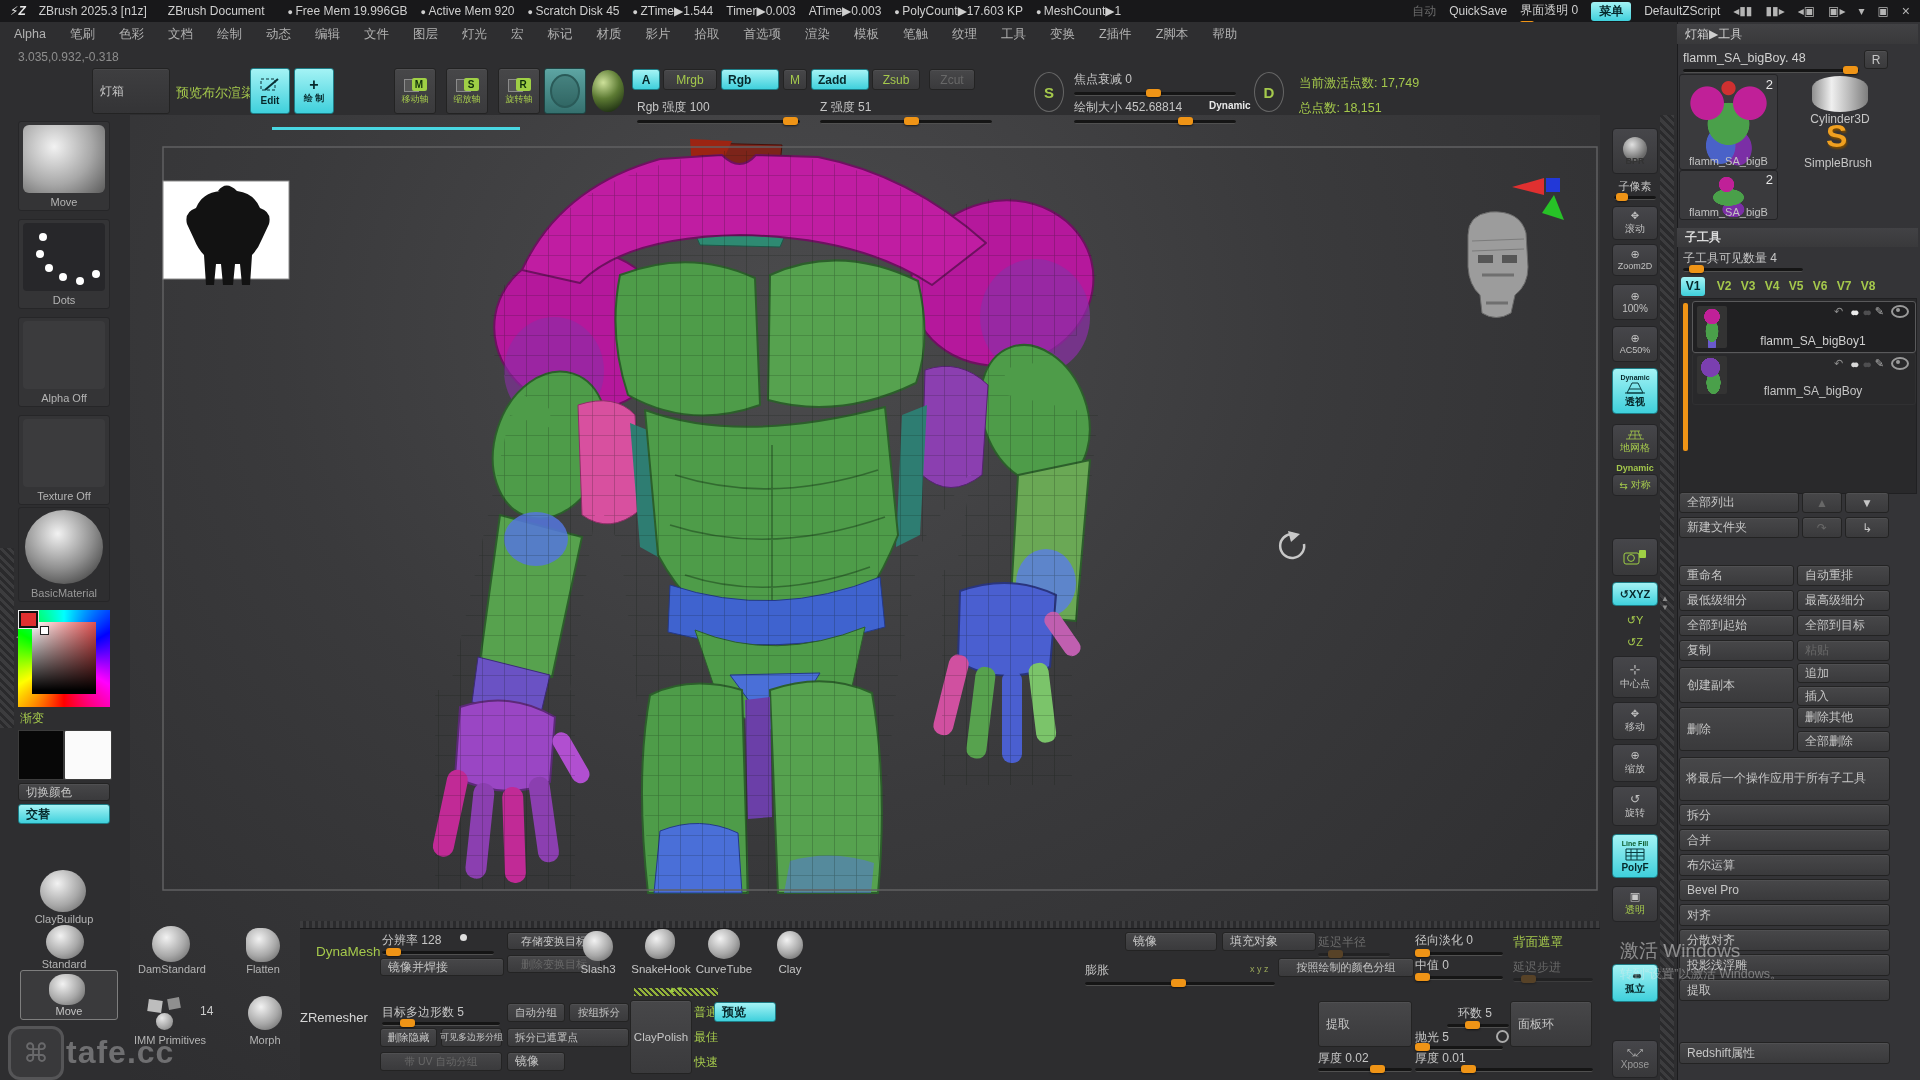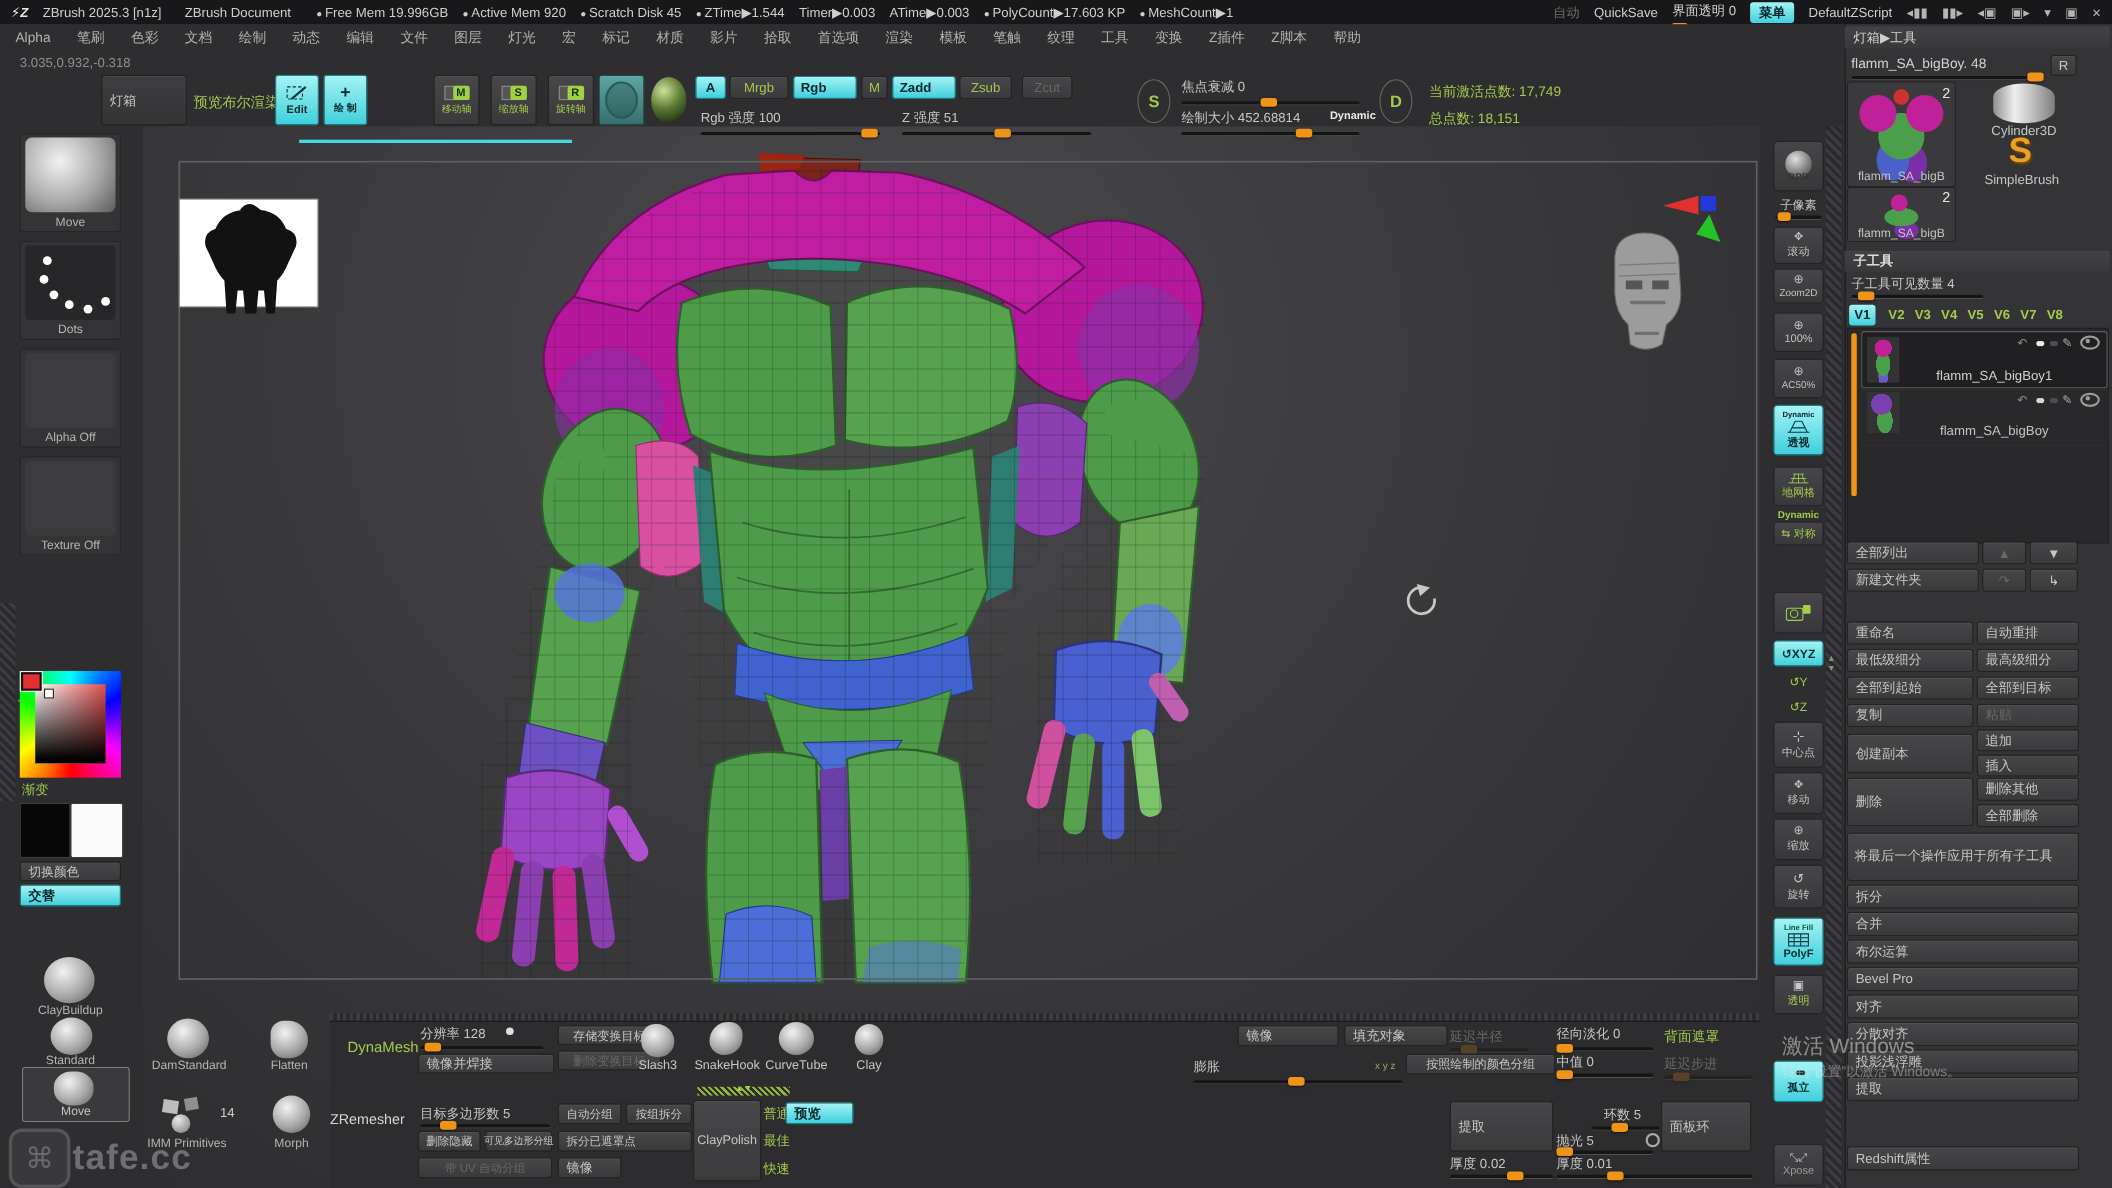--- a/index.html
+++ b/index.html
@@ -300,20 +300,24 @@
     <div class="tlabel">Dots</div>
   </div>
   <div class="tray" style="left:18px;top:317px;height:90px;text-decoration:underline;">
     <div class="ab" style="left:4px;top:3px;width:82px;height:68px;background:#3b3b3d;border-radius:4px;"></div>
     <div class="tlabel">Alpha Off</div>
   </div>
   <div class="tray" style="left:18px;top:415px;height:90px;">
     <div class="ab" style="left:4px;top:3px;width:82px;height:68px;background:#3b3b3d;border-radius:4px;"></div>
     <div class="tlabel">Texture Off</div>
   </div>
+  <div class="tray" style="left:18px;top:507px;height:95px;background:#2e2e30;">
+    <div class="ab" style="left:6px;top:2px;width:78px;height:74px;border-radius:50%;background:radial-gradient(circle at 42% 32%,#f2f2f2,#8f8f8f 52%,#2f2f2f 96%);"></div>
+    <div class="tlabel" style="color:#9a9a9a;">BasicMaterial</div>
+  </div>
 
   <div class="ab" style="left:18px;top:610px;width:92px;height:97px;background:conic-gradient(from 180deg at 50% 50%,#ff0000,#ffff00,#00ff00,#00ffff,#0000ff,#ff00ff,#ff0000);">
     <div class="ab" style="left:14px;top:12px;width:64px;height:72px;background:linear-gradient(to bottom,rgba(0,0,0,0),#000 95%),linear-gradient(to right,#ffffff,#e05050);"></div>
     <div class="ab" style="left:1px;top:1px;width:15px;height:13px;background:#e03030;border:2px solid #111;outline:1px solid #eee;"></div>
     <div class="ab" style="left:22px;top:16px;width:7px;height:7px;background:#fff;border:1px solid #222;"></div>
   </div>
   <div class="lbl green" style="left:20px;top:710px;">渐变</div>
   <div class="ab" style="left:18px;top:730px;width:44px;height:48px;background:#070707;border:1px solid #3c3c3c;"></div>
   <div class="ab" style="left:64px;top:730px;width:46px;height:48px;background:#fbfbfb;border:1px solid #3c3c3c;border-radius:2px;"></div>
   <div class="btn left" style="left:18px;top:783px;width:92px;height:18px;font-size:11.5px;">

